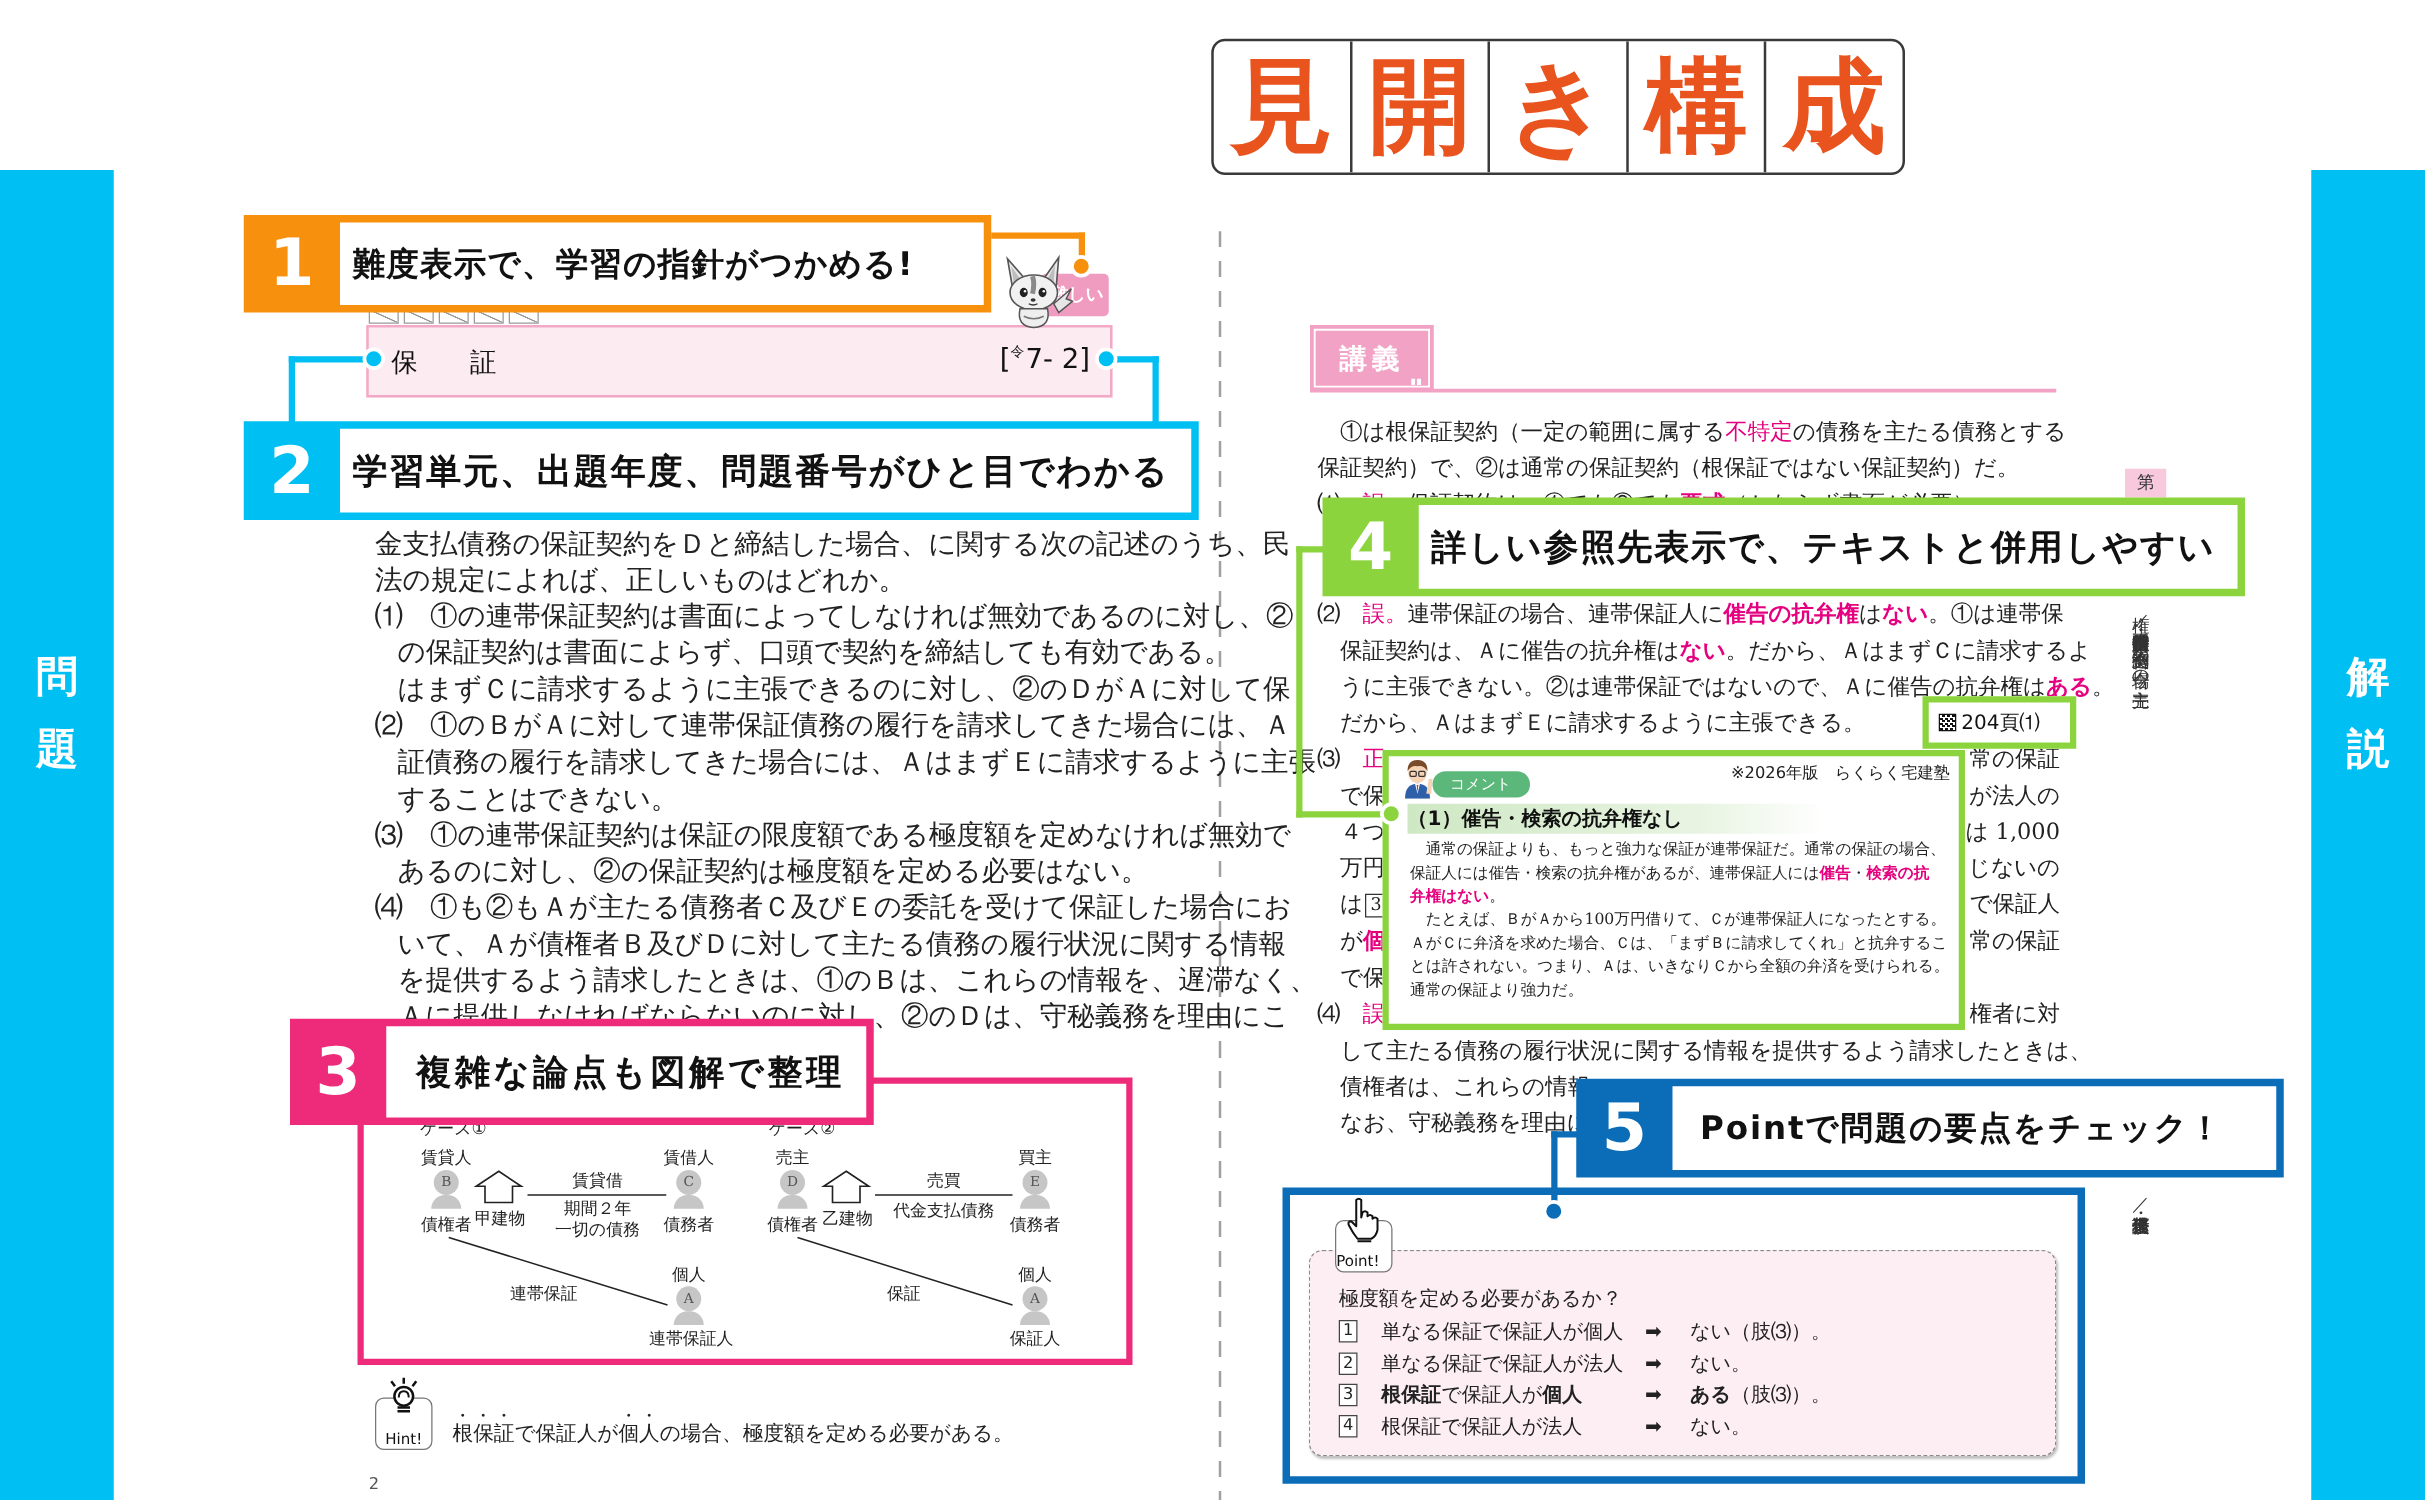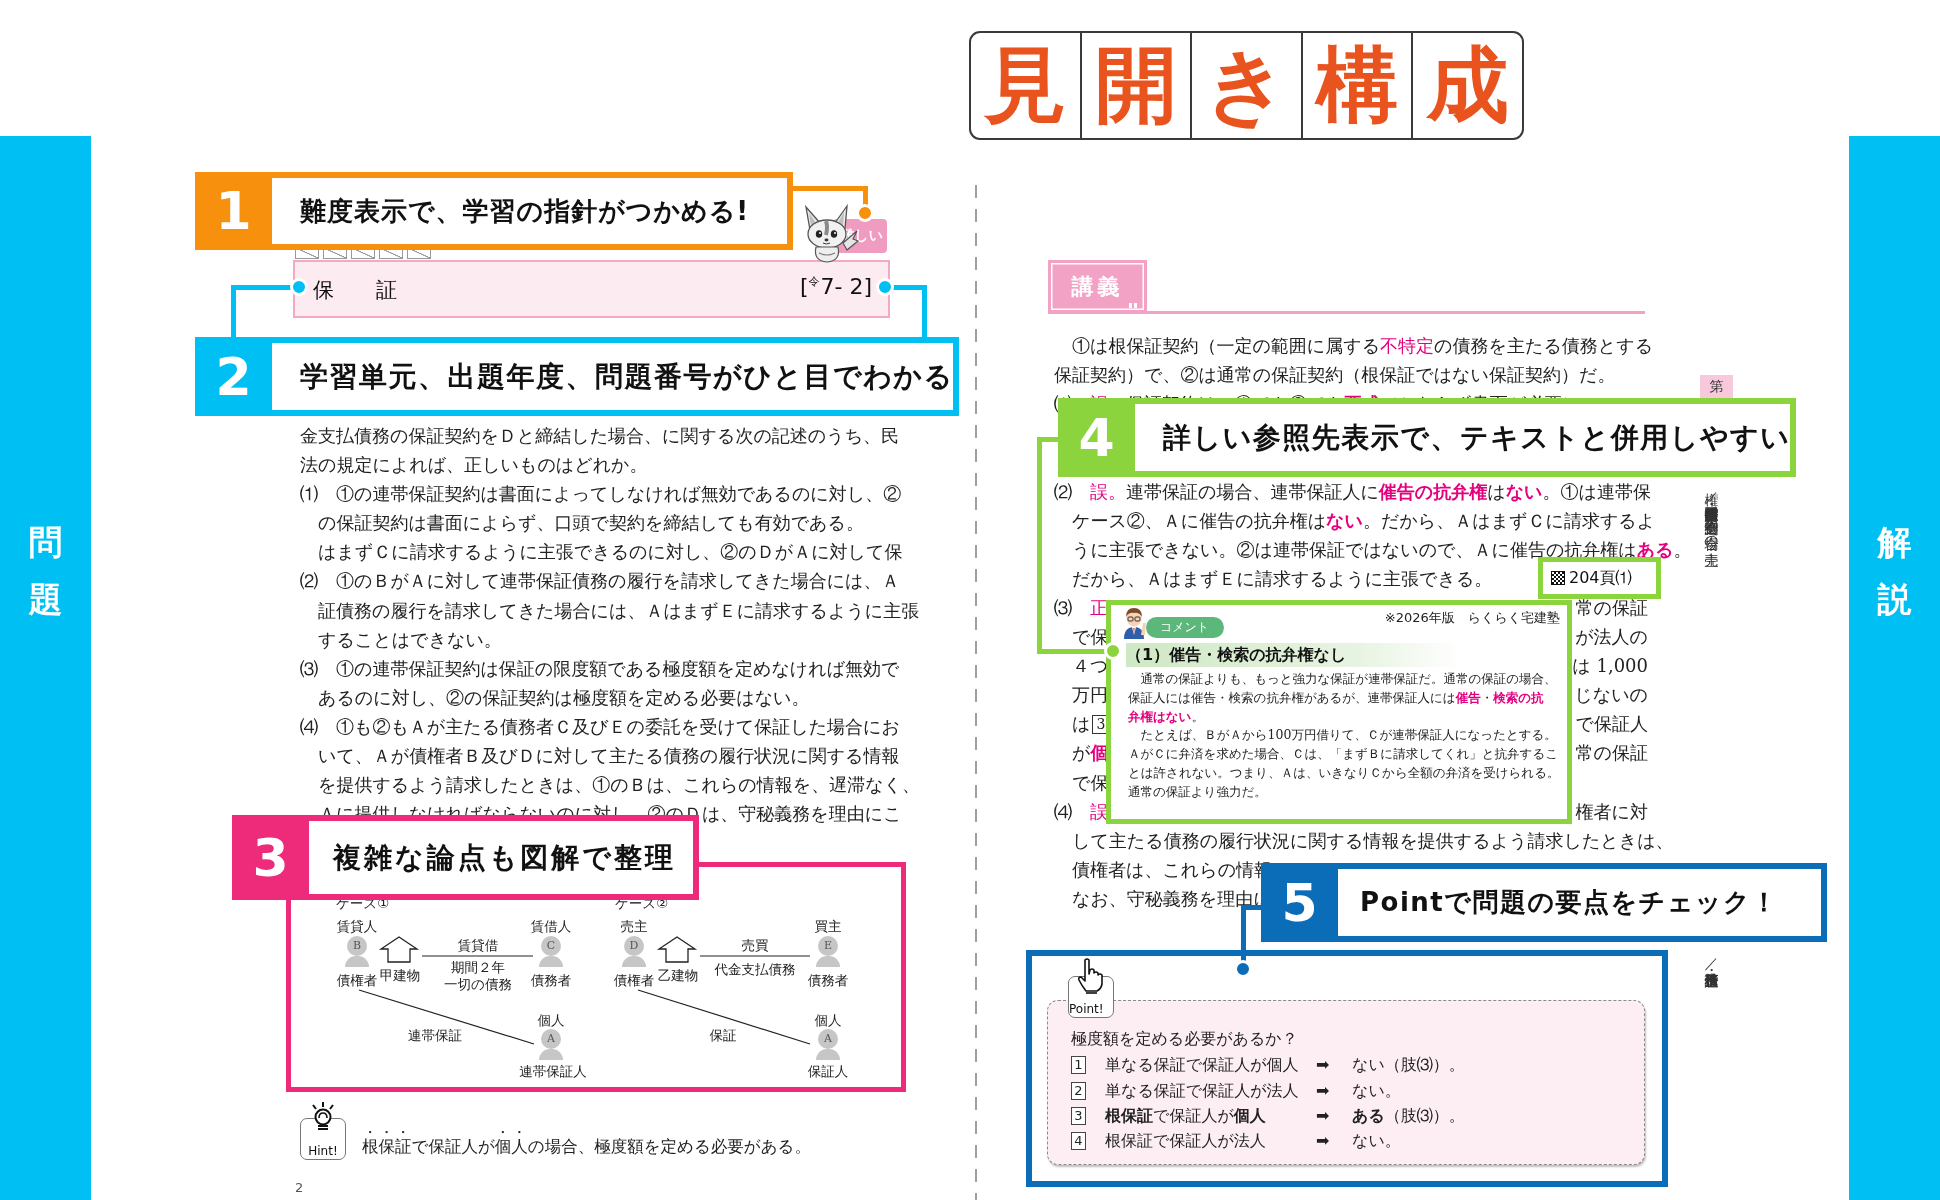--- a/index.html
+++ b/index.html
@@ -13,33 +13,33 @@
 .title-cell:first-child{border-left:none;}
 
 
 .side-tab{position:absolute;top:136px;width:91px;height:1064px;background:#00c0f3;}
 .side-tab .chars{position:absolute;left:0;width:100%;top:378px;text-align:center;color:#fff;font-family:"DejaVu Sans","Liberation Sans",sans-serif;font-weight:bold;font-size:34px;line-height:57px;}
 .divider{position:absolute;left:975px;top:185px;width:2px;height:1015px;background:repeating-linear-gradient(to bottom,#a0a0a0 0 13px,transparent 13px 24px);}
 
 
 .callout{position:absolute;display:flex;padding:6px 6px 6px 0;z-index:30;}
 .callout-num{width:77px;flex:none;display:flex;align-items:center;justify-content:center;color:#fff;font-family:"DejaVu Sans","Liberation Sans",sans-serif;font-weight:bold;font-size:52px;}
-.callout-text{flex:1;background:#fff;display:flex;align-items:center;padding-left:28px;font-family:"DejaVu Sans","Liberation Sans",sans-serif;font-weight:bold;font-size:28px;letter-spacing:1.5px;color:#111;white-space:nowrap;overflow:hidden;}
+.callout-text{flex:1;background:#fff;display:flex;align-items:center;padding-left:10px;font-family:"DejaVu Sans","Liberation Sans",sans-serif;font-weight:bold;font-size:28px;letter-spacing:1.5px;color:#111;white-space:nowrap;overflow:hidden;}
 .seg{position:absolute;z-index:29;}
 .dot{position:absolute;width:18px;height:18px;border-radius:50%;border:3px solid #fff;z-index:29;}
 
 
 .diff-box{position:absolute;top:247px;width:24px;height:12px;border:1px solid #999;background:linear-gradient(to top right,transparent 46%,#999 48%,#999 52%,transparent 54%);z-index:2;}
 .badge-hard{position:absolute;left:833px;top:219px;width:54px;height:34px;background:#f09cc0;border-radius:4px;color:#fff;font-family:"DejaVu Sans","Liberation Sans",sans-serif;font-size:14px;font-weight:bold;display:flex;align-items:center;justify-content:flex-end;padding-right:4px;z-index:3;}
 .mascot{position:absolute;left:797px;top:203px;width:62px;height:62px;z-index:4;}
 .topic-bar{position:absolute;left:293px;top:260px;width:597px;height:58px;background:#fdebf2;border:2px solid #f3a9c6;z-index:2;}
 .topic{position:absolute;left:18px;top:14px;font-family:"DejaVu Sans","Liberation Sans",sans-serif;font-size:21px;color:#111;}
 .exam-ref{position:absolute;right:16px;top:12px;font-family:"DejaVu Sans","Liberation Sans",sans-serif;font-size:22px;color:#111;white-space:nowrap;}
 .exam-ref .era{font-size:11px;vertical-align:9px;margin-right:1px;}
-.q-lines{position:absolute;left:300px;top:421px;width:600px;font-size:18px;line-height:29.1px;z-index:1;}
+.q-lines{position:absolute;left:300px;top:421px;width:600px;font-size:22px;line-height:29.1px;z-index:1;}
 .q-line{white-space:nowrap;height:29.1px;}
 .q-line.ind{padding-left:18px;}
 
 .diagram-frame{position:absolute;left:286px;top:862px;width:620px;height:230px;border:5px solid #ee2b7b;z-index:5;background:#fff;}
 .dg-svg{position:absolute;left:286px;top:862px;width:620px;height:230px;z-index:6;}
 .dg-text{position:absolute;font-family:"DejaVu Sans","Liberation Sans",sans-serif;font-size:13.5px;line-height:18px;color:#222;white-space:nowrap;z-index:7;}
 .dg-c{transform:translateX(-50%);text-align:center;}
 .person{position:absolute;width:24px;height:31px;transform:translateX(-50%);z-index:7;}
 .person .head{position:absolute;left:2px;top:0;width:20px;height:20px;border-radius:50%;background:#c6c6c6;color:#555;font-size:11px;line-height:20px;text-align:center;font-family:"DejaVu Serif","Liberation Serif",serif;}
 .person .body{position:absolute;left:0;top:20px;width:24px;height:11px;border-radius:12px 12px 0 0;background:#c6c6c6;}
@@ -243,21 +243,21 @@
   <div class="lecture-rule"></div>
 
   <div class="chapter-tab">第</div>
   <div class="vtext" style="left:1704px;top:482px;">権／債務不履行・損害賠償・解除／契約不適合の場合の売主</div>
   <div class="vtext" style="left:1704px;top:948px;">／連帯債務・保証債務</div>
 
   <div class="e-line para" style="top:331px;"><span>①は根保証契約（一定の範囲に属する</span><span class="seg-pk">不特定</span><span>の債務を主たる債務とする</span></div>
   <div class="e-line" style="top:360.1px;">保証契約）で、②は通常の保証契約（根保証ではない保証契約）だ。</div>
   <div class="e-line" style="top:389.2px;"><span>⑴　</span><span class="seg-pk">誤。</span><span>保証契約は、①でも②でも</span><span class="seg-pkb">要式</span><span>（かならず書面が必要）。</span></div>
   <div class="e-line" style="top:476.5px;"><span>⑵　</span><span class="seg-pk">誤。</span><span>連帯保証の場合、連帯保証人に</span><span class="seg-pkb">催告の抗弁権</span><span>は</span><span class="seg-pkb">ない</span><span>。①は連帯保</span></div>
-  <div class="e-line ind" style="top:505.6px;"><span>ケース②、Ａに催告の抗弁権は</span><span class="seg-pkb">ない</span><span>。だから、ＡはまずＣに請求するよ</span></div>
+  <div class="e-line ind" style="top:505.6px;"><span>保証契約は、Ａに催告の抗弁権は</span><span class="seg-pkb">ない</span><span>。だから、ＡはまずＣに請求するよ</span></div>
   <div class="e-line ind" style="top:534.7px;"><span>うに主張できない。②は連帯保証ではないので、Ａに催告の抗弁権は</span><span class="seg-pkb">ある</span><span>。</span></div>
   <div class="e-line ind" style="top:563.8px;">だから、ＡはまずＥに請求するように主張できる。</div>
   <div class="e-line" style="top:592.9px;"><span><span>⑶　</span><span class="seg-pk">正</span></span><span class="r">常の保証</span></div>
   <div class="e-line ind" style="top:622px;"><span>で保</span><span class="r">が法人の</span></div>
   <div class="e-line ind" style="top:651.1px;"><span>４つ</span><span class="r">は 1,000</span></div>
   <div class="e-line ind" style="top:680.2px;"><span>万円</span><span class="r">じないの</span></div>
   <div class="e-line ind" style="top:709.3px;"><span><span>は</span><span class="seg-box">3</span></span><span class="r">で保証人</span></div>
   <div class="e-line ind" style="top:738.4px;"><span><span>が</span><span class="seg-pkb">個</span></span><span class="r">常の保証</span></div>
   <div class="e-line ind" style="top:767.5px;">で保</div>
   <div class="e-line" style="top:796.6px;"><span><span>⑷　</span><span class="seg-pk">誤</span></span><span class="r">権者に対</span></div>

